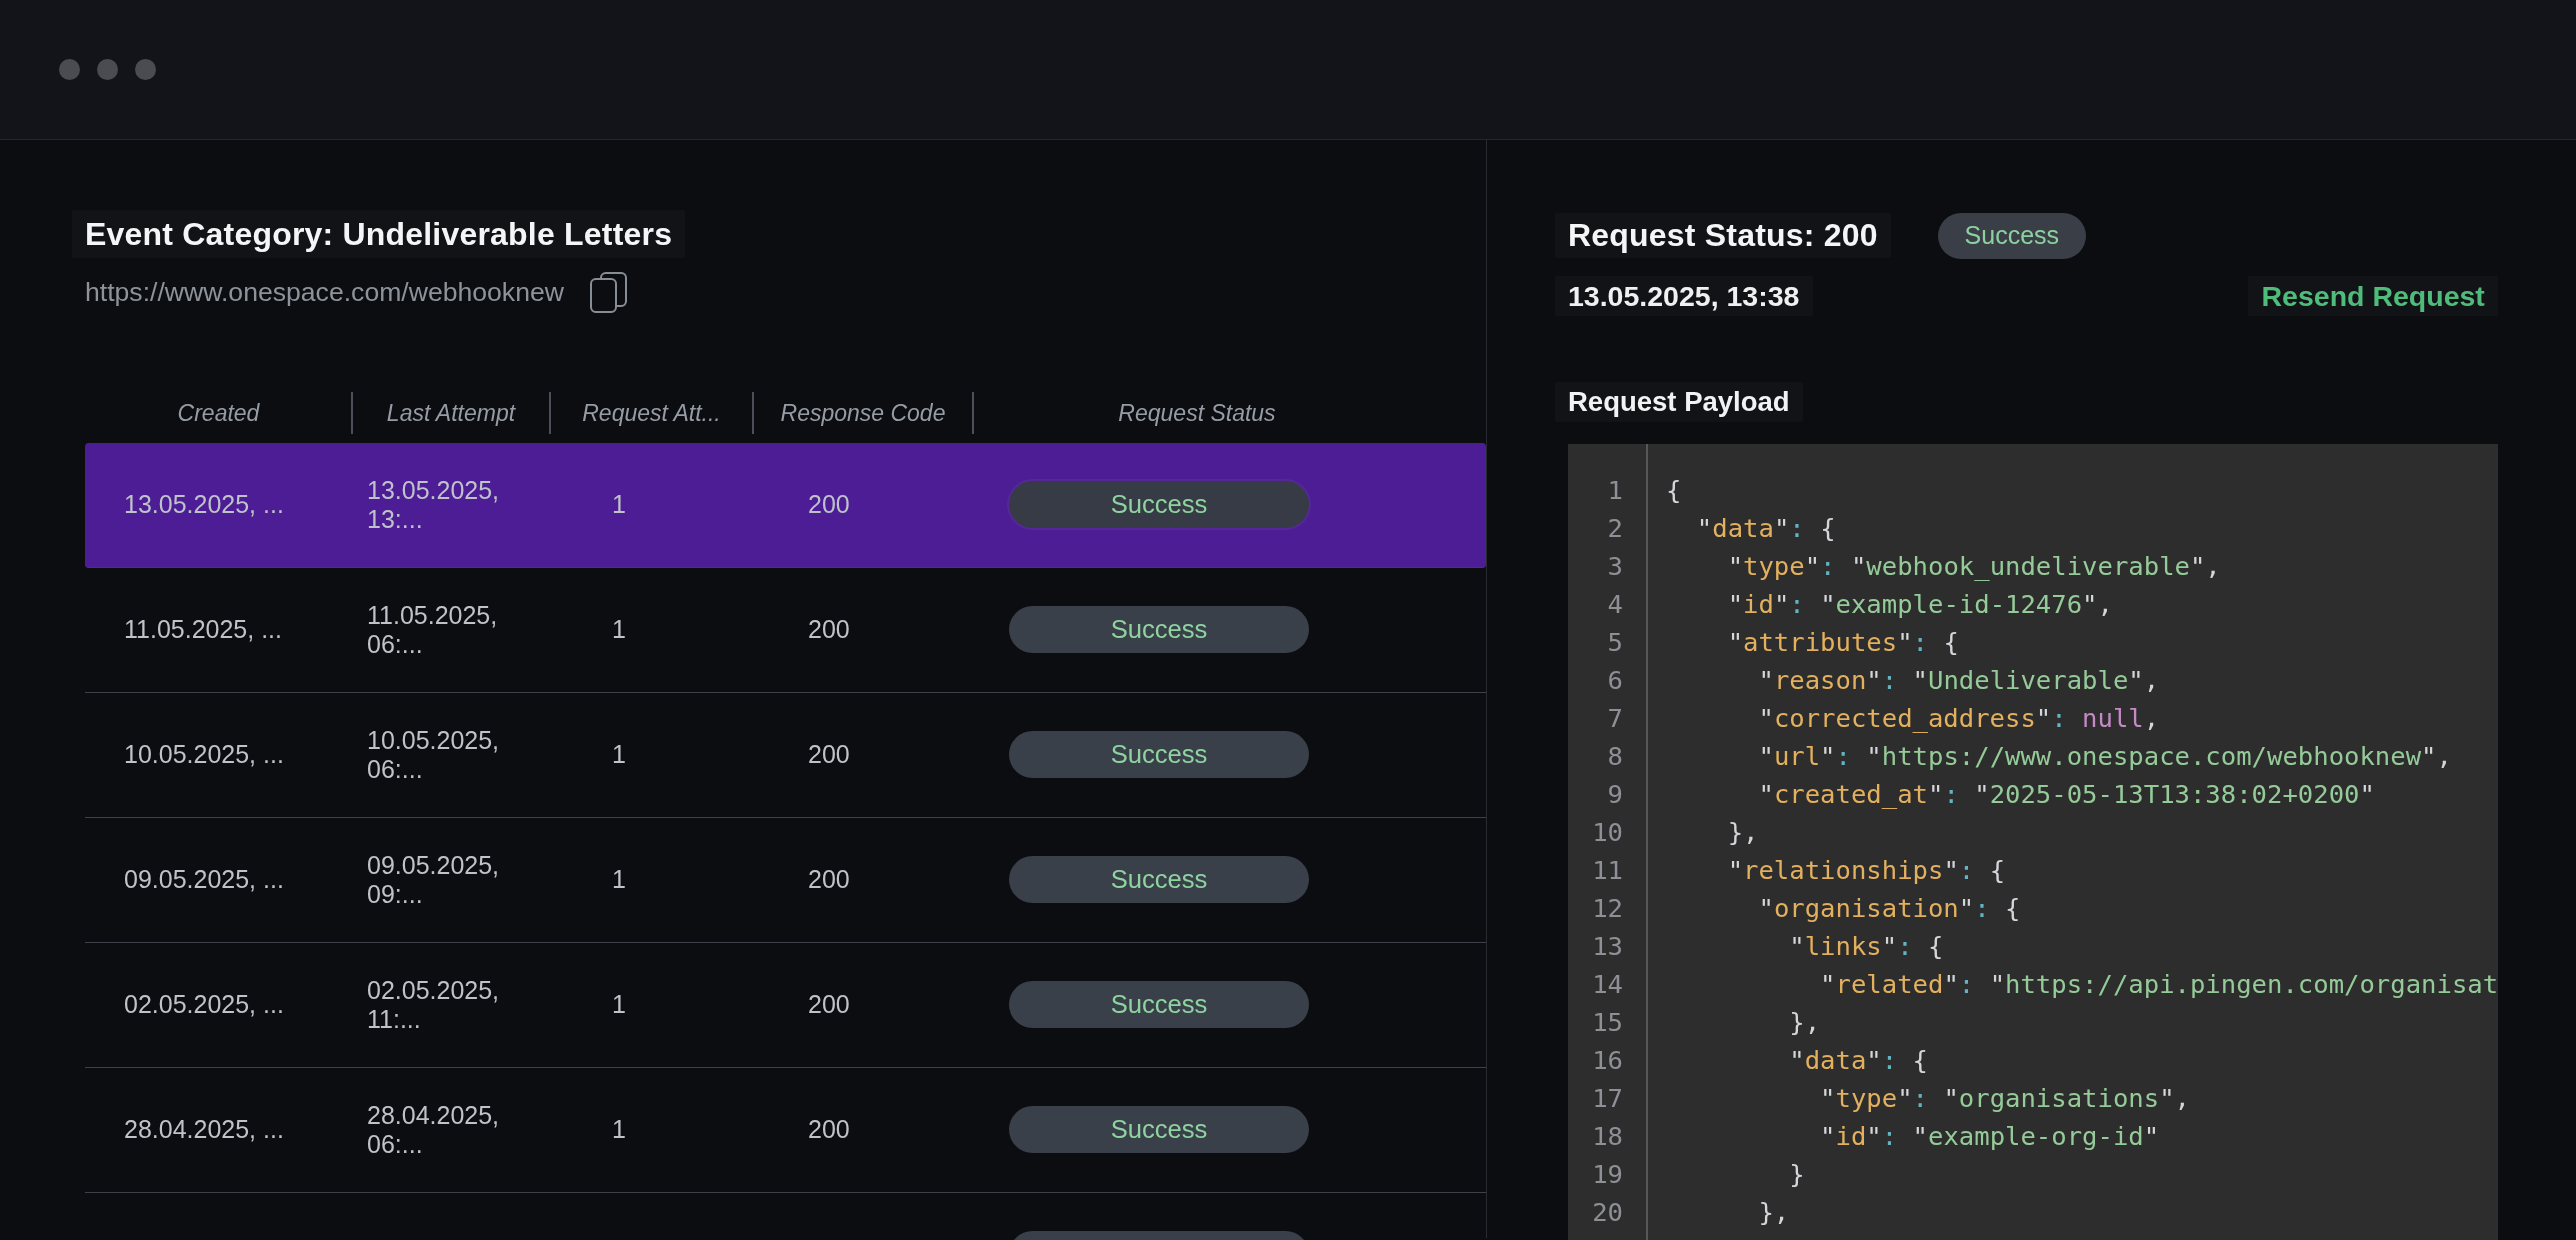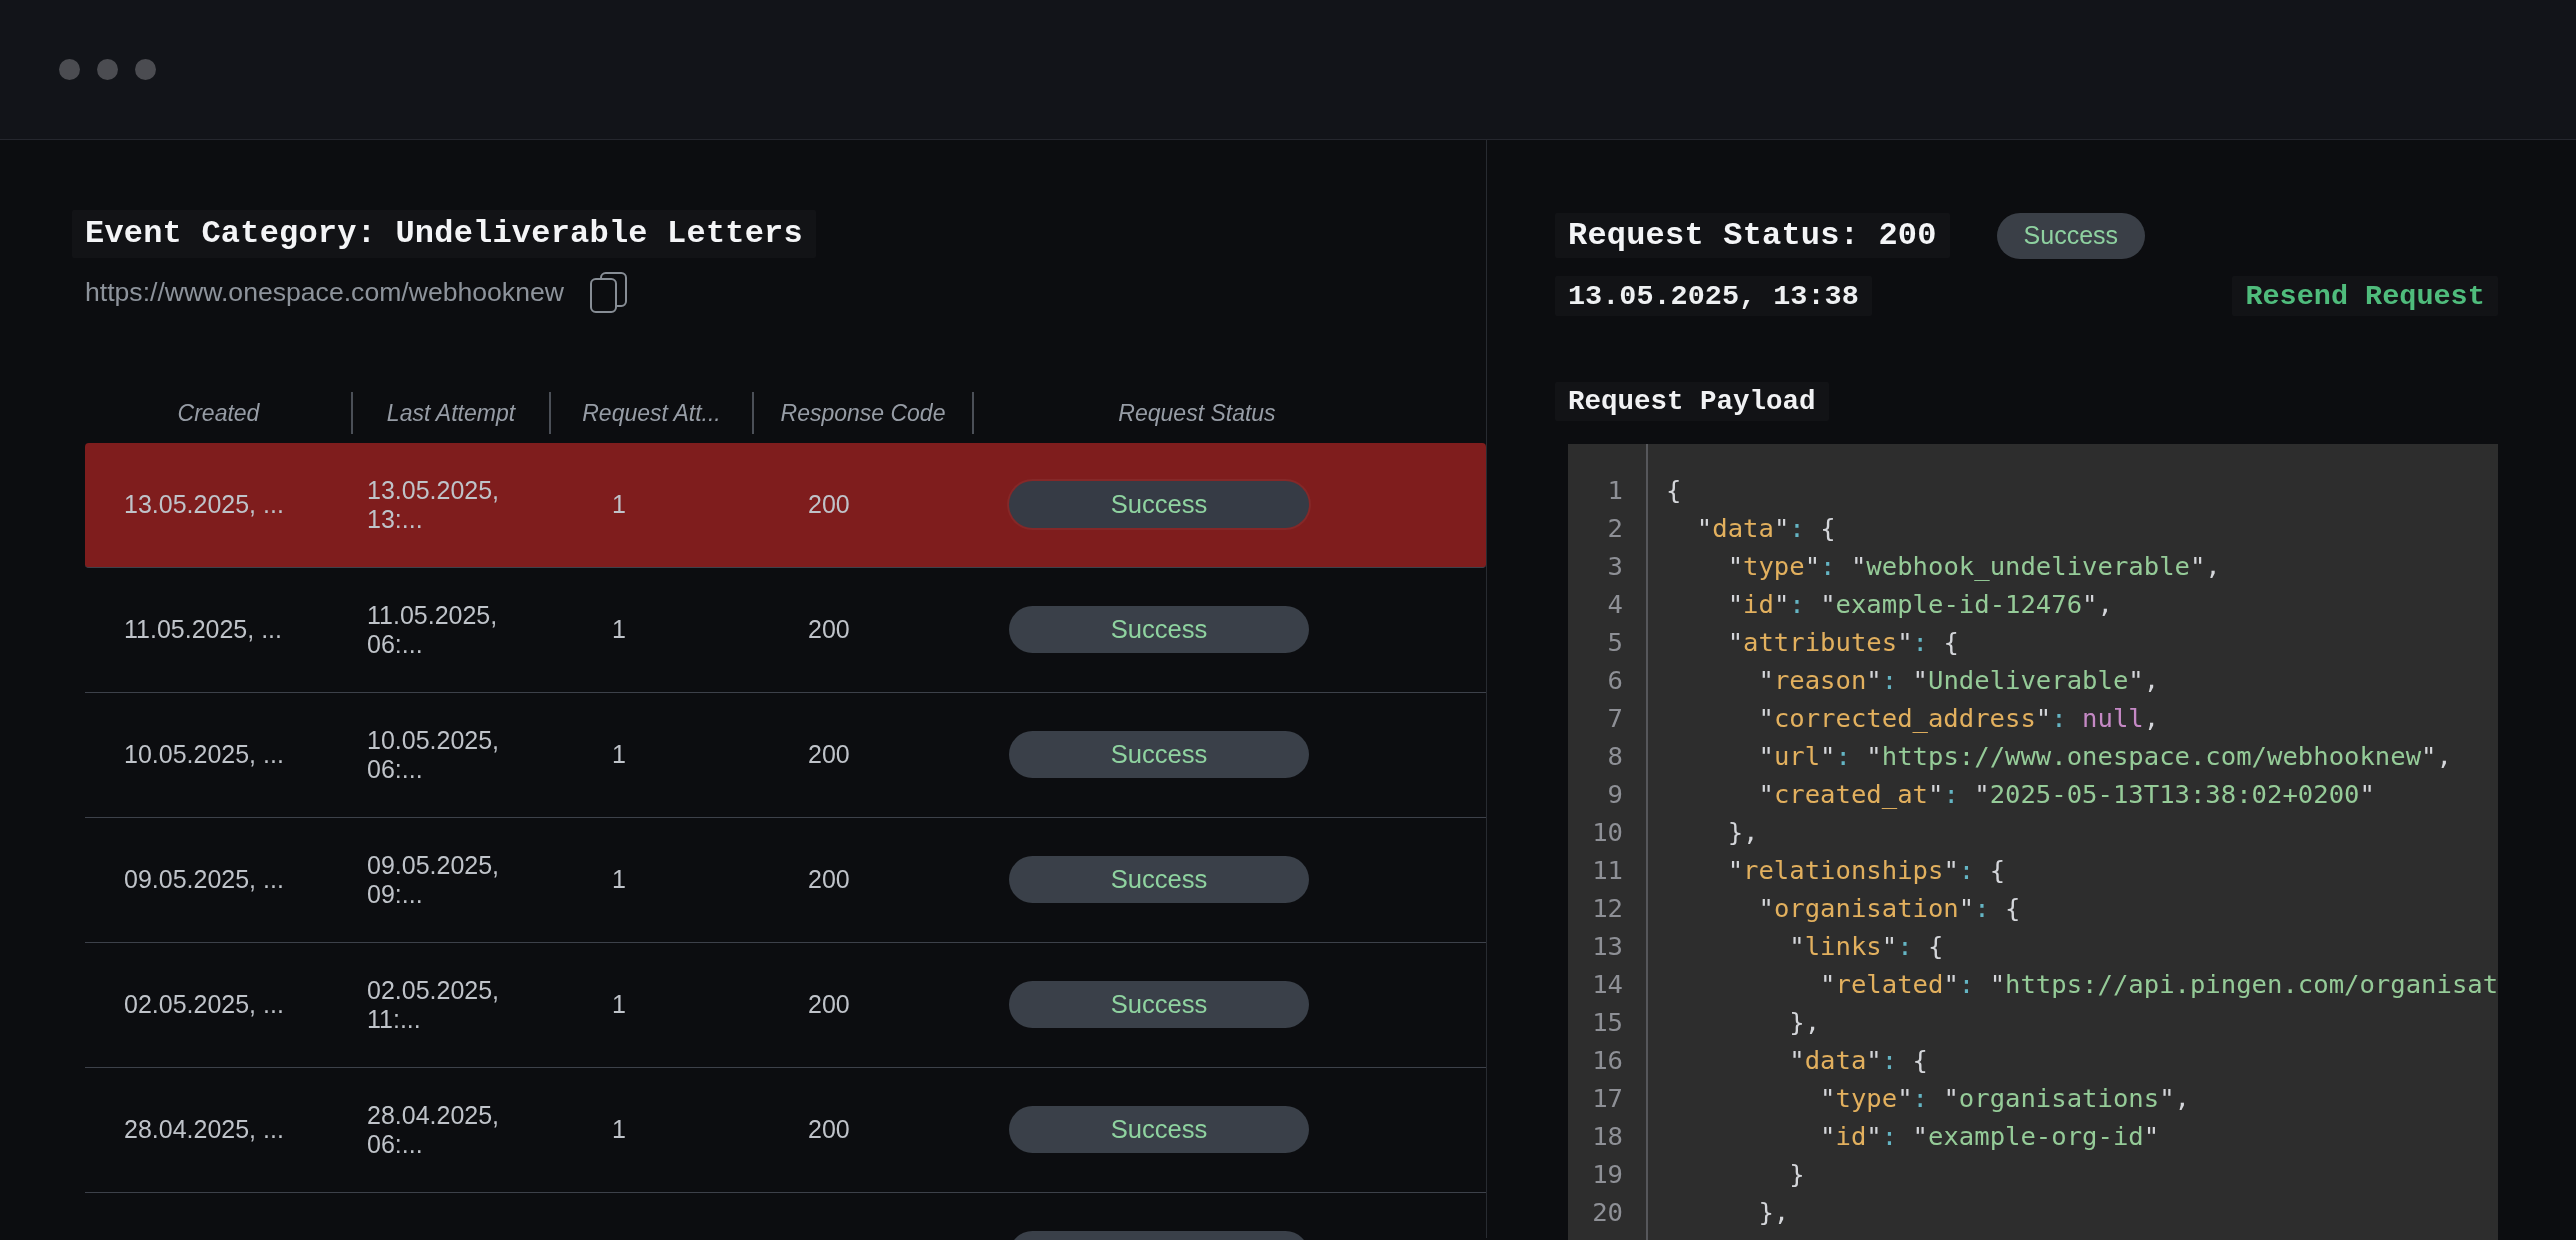--- a/index.html
+++ b/index.html
@@ -17,40 +17,40 @@
     border-bottom:1.9px solid #25272e;
     display:flex; align-items:center; padding-left:59px;
   }
   .dot { width:21px; height:21px; border-radius:50%; background:#4b4c51; margin-right:17px; }
 
   
   .content { display:flex; height:1098px; }
   .left-panel { width:1490px; border-right:1.9px solid #282b31; padding-left:85px; }
   .right-panel { flex:1; padding-left:81px; padding-right:86px; }
 
-  .hlbox { background:rgba(255,255,255,0.028); display:inline-block; padding:3.8px 13.3px; margin-left:-13.3px; border-radius:1.9px;font-family:Liberation Mono, monospace; }
+  .hlbox { background:rgba(255,255,255,0.028); display:inline-block; padding:3.8px 13.3px; margin-left:-13.3px; border-radius:1.9px; }
 
   
   .page-title { margin-top:70px; font-size:32px; line-height:40px; font-weight:bold; color:#f4f5f7; letter-spacing:0.2px; }
   .url-row { margin-top:13.3px; height:44px; display:flex; align-items:center; }
   .url-text { font-size:26.6px; color:#8d939b; }
   .copy-icon { position:relative; width:38px; height:42px; margin-left:25px; display:inline-block; cursor:pointer; }
   .copy-icon::after { content:""; position:absolute; right:0; top:0; width:23px; height:31px; border:2.8px solid #878d95; border-radius:5.7px; }
   .copy-icon::before { content:""; position:absolute; left:0.9px; bottom:0.9px; width:23px; height:31px; border:2.8px solid #878d95; border-radius:5.7px; background:#0c0d10; z-index:1; }
 
   .table { width:1401px; }
   .thead { display:flex; margin-top:69px; height:59px; align-items:center;font-style:italic; }
   .th { position:relative; height:59px; display:flex; align-items:center; justify-content:center;
         font-size:23px; color:#969ca5; }
   .th:not(:last-child)::after { content:""; position:absolute; right:-0.9px; top:50%; transform:translateY(-50%);
         width:1.9px; height:42px; background:#4b4f57; }
   .c1 { width:267px; } .c2 { width:198px; } .c3 { width:203px; } .c4 { width:220px; } .c5 { width:448px; }
 
   .trow { display:flex; height:125px; align-items:center; border-bottom:1.9px solid #3d414a; }
-  .trow.selected { background:#7f1d1d; border-bottom-color:#3d414a; border-radius:3.8px; }
+  .trow.selected { background:#4c1d95; border-bottom-color:#3d414a; border-radius:3.8px; }
   .td { font-size:25px; color:#bfc3c9; }
   .td.c1 { padding-left:39px; } .td.c2 { padding-left:15px; } .td.c3 { padding-left:62px; } .td.c4 { padding-left:55px; }
   .td.c5 { display:flex; }
   .pill {
     margin-left:36px; width:300px; height:47px; border-radius:25px;
     background:#3a4049; color:#8fd3a0; font-size:25.6px;
     display:flex; align-items:center; justify-content:center;
   }
   .trow.selected .pill { background:#363b45; box-shadow:0 0 0 1.9px rgba(255,255,255,0.05); }
 

